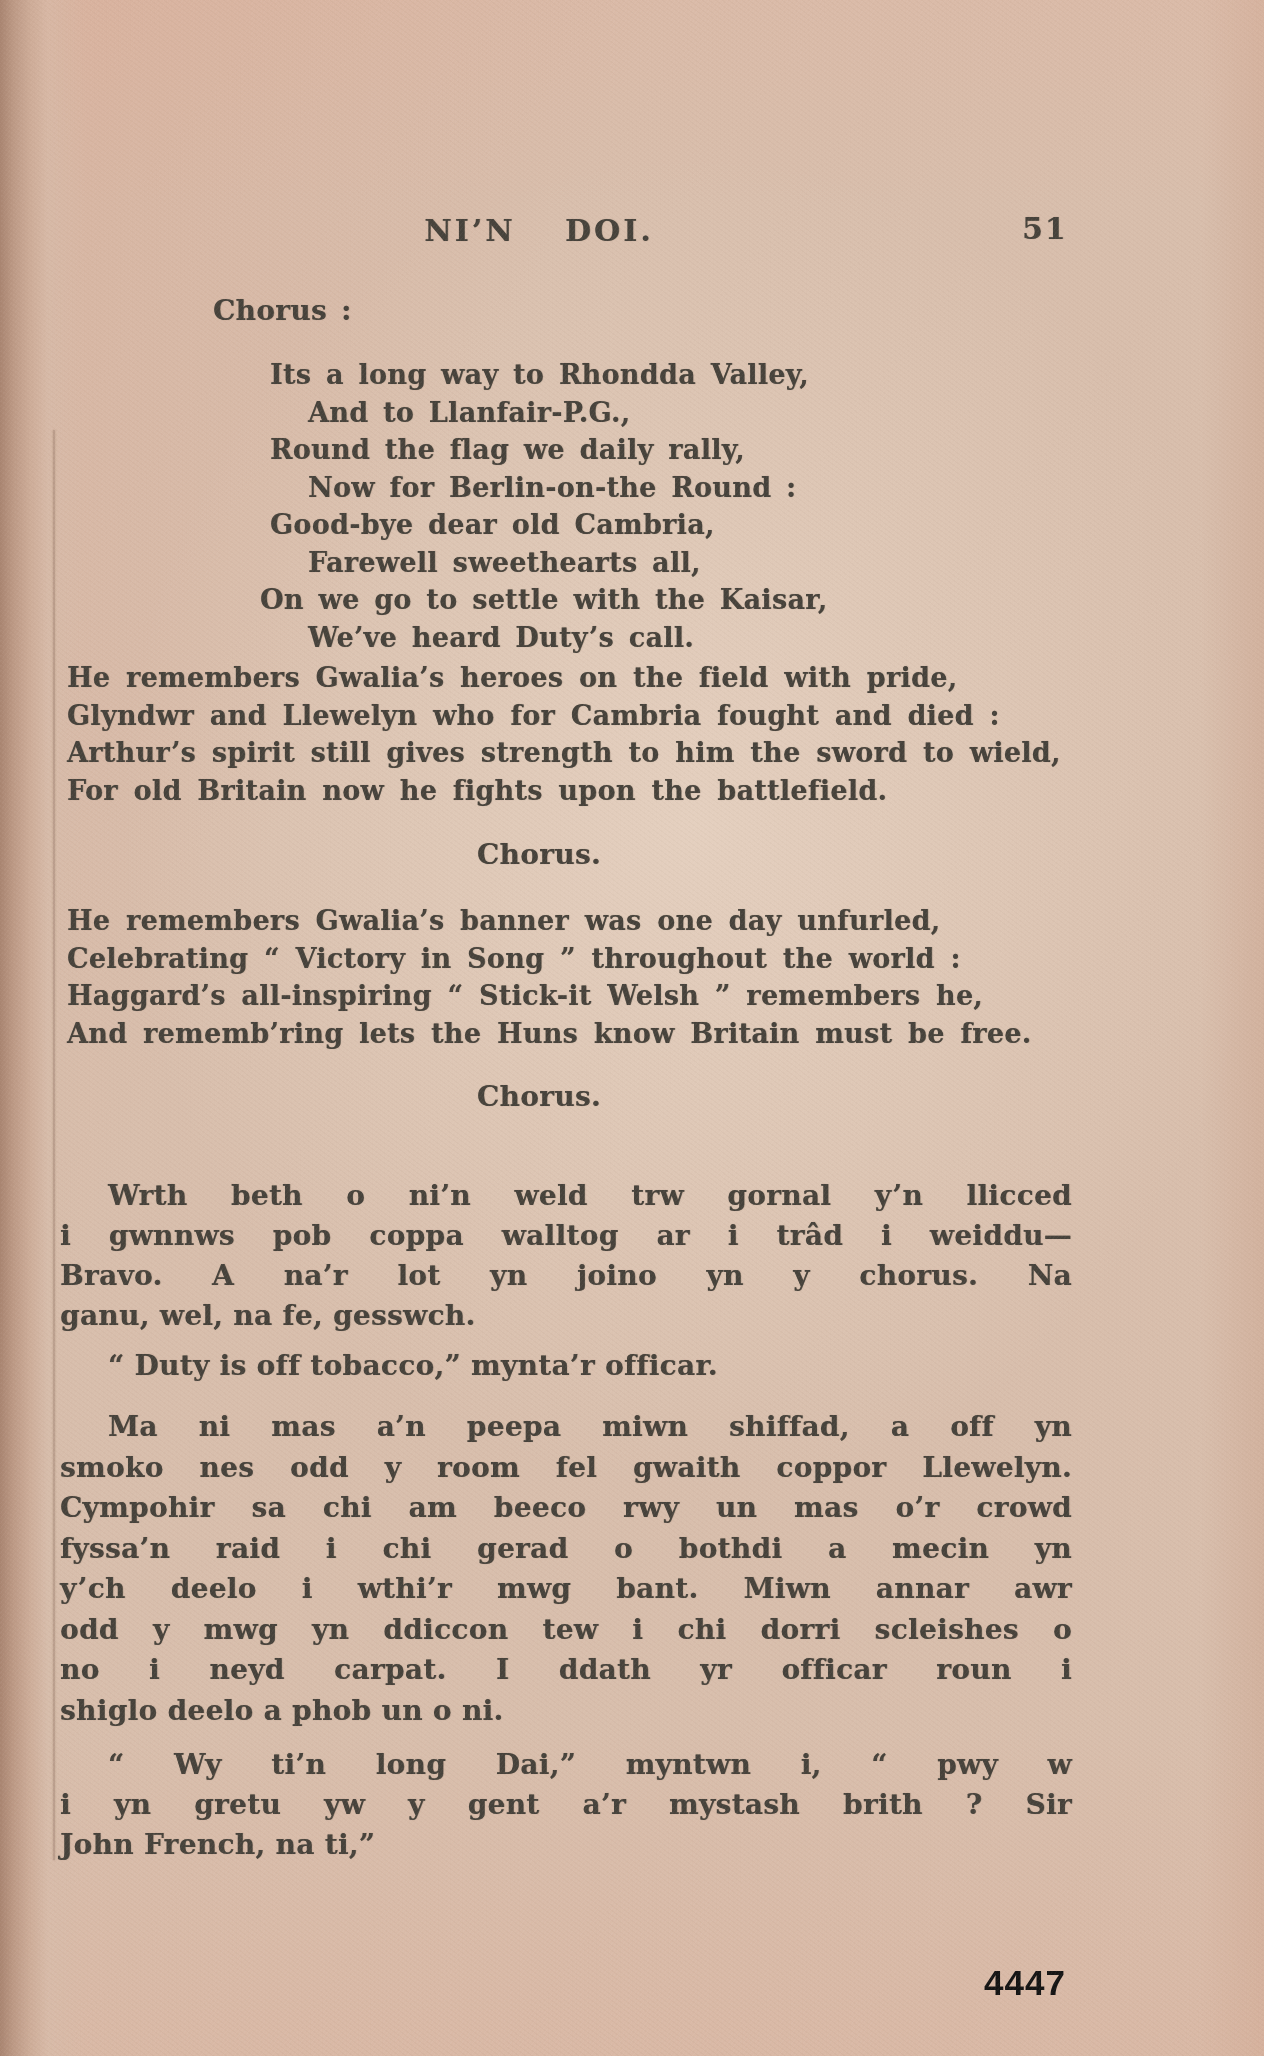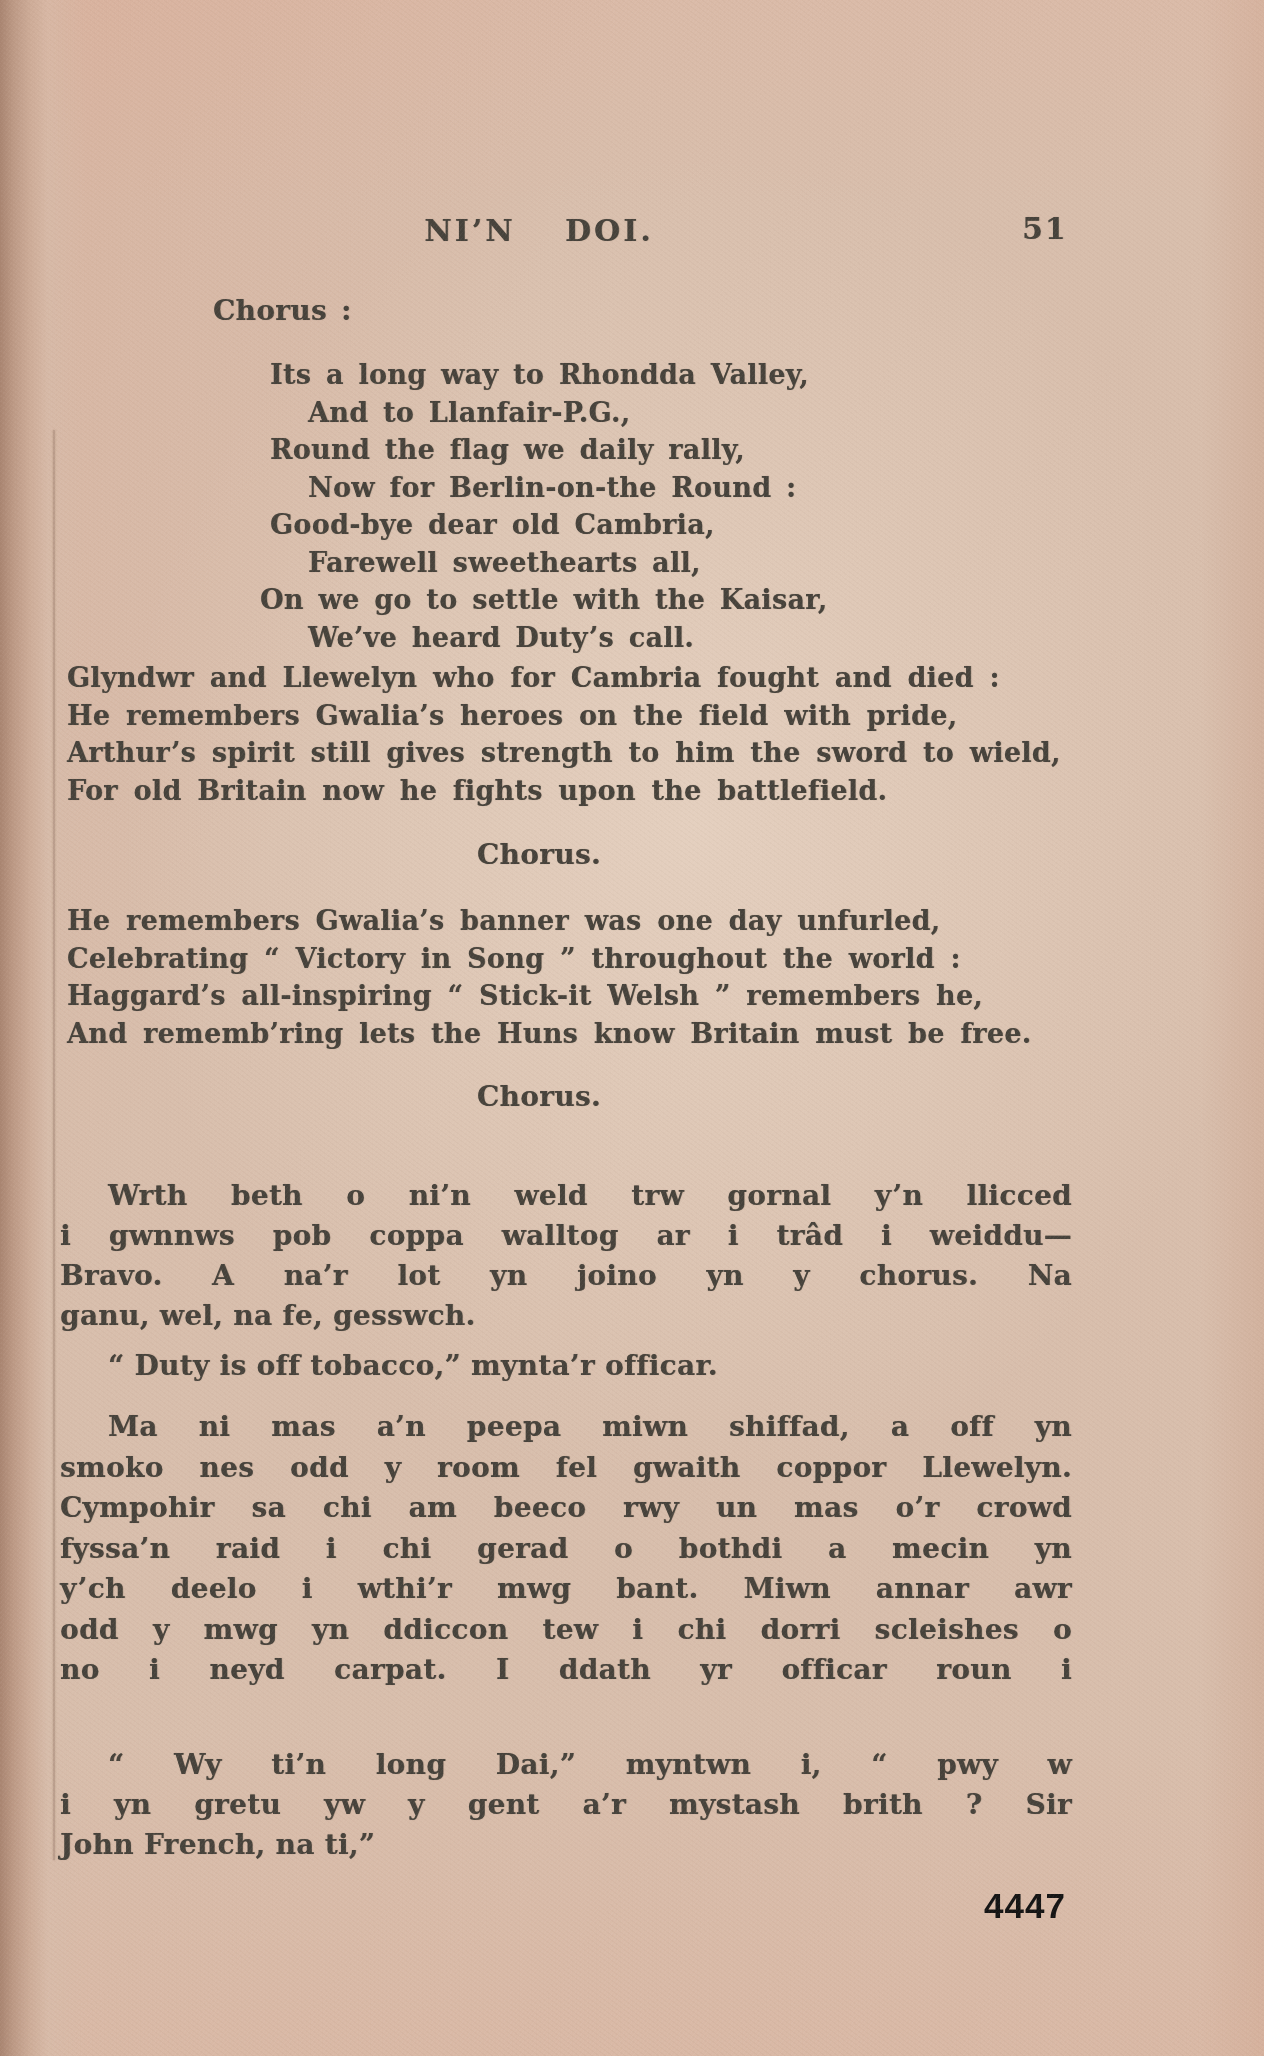--- a/index.html
+++ b/index.html
@@ -66,21 +66,21 @@
     position:absolute;left:60px;width:1012px;font-size:28px;line-height:40px;
   }
   .para1{top:1150px;}
   .para2{top:1320px;}
   .para3{top:1381px;line-height:40.5px;}
   .para4{top:1719px;}
   .jline{text-align:justify;text-align-last:justify;}
   .jline.last{text-align-last:left;}
   .findent{text-indent:48px;margin-top:26px;}
   .stamp{
-    position:absolute;top:1886px;left:984px;
+    position:absolute;top:1963px;left:984px;
     font-family:"Liberation Sans","DejaVu Sans",sans-serif;
     font-weight:bold;font-size:35px;color:#141414;letter-spacing:1px;
     text-shadow:none;
     text-align:center;
   }
 </style>
 </head>
 <body>
 
 <div class="page">
@@ -97,22 +97,22 @@
     <div class="ind">And to Llanfair-P.G.,</div>
     <div>Round the flag we daily rally,</div>
     <div class="ind">Now for Berlin-on-the Round :</div>
     <div>Good-bye dear old Cambria,</div>
     <div class="ind">Farewell sweethearts all,</div>
     <div style="margin-left:-10px">On we go to settle with the Kaisar,</div>
     <div class="ind">We’ve heard Duty’s call.</div>
   </div>
 
   <div class="verse verse1 ink">
+    <div>He remembers Gwalia’s heroes on the field with pride,</div>
     <div>Glyndwr and Llewelyn who for Cambria fought and died :</div>
-    <div>He remembers Gwalia’s heroes on the field with pride,</div>
     <div>Arthur’s spirit still gives strength to him the sword to wield,</div>
     <div>For old Britain now he fights upon the battlefield.</div>
   </div>
 
   <div class="chorus-ref chorus-ref1 ink">Chorus.</div>
 
   <div class="verse verse2 ink">
     <div>He remembers Gwalia’s banner was one day unfurled,</div>
     <div>Celebrating “ Victory in Song ” throughout the world :</div>
     <div>Haggard’s all-inspiring “ Stick-it Welsh ” remembers he,</div>
@@ -131,20 +131,21 @@
   <div class="para para2 ink findent">“ Duty is off tobacco,” mynta’r officar.</div>
 
   <div class="para para3 ink">
     <div class="jline findent">Ma ni mas a’n peepa miwn shiffad, a off yn</div>
     <div class="jline">smoko nes odd y room fel gwaith coppor Llewelyn.</div>
     <div class="jline">Cympohir sa chi am beeco rwy un mas o’r crowd</div>
     <div class="jline">fyssa’n raid i chi gerad o bothdi a mecin yn</div>
     <div class="jline">y’ch deelo i wthi’r mwg bant. Miwn annar awr</div>
     <div class="jline">odd y mwg yn ddiccon tew i chi dorri scleishes o</div>
     <div class="jline">no i neyd carpat. I ddath yr officar roun i</div>
+    <div class="jline last">shiglo deelo a phob un o ni.</div>
   </div>
 
   <div class="para para4 ink">
     <div class="jline findent">“ Wy ti’n long Dai,” myntwn i, “ pwy w</div>
     <div class="jline">i yn gretu yw y gent a’r mystash brith ? Sir</div>
     <div class="jline last">John French, na ti,”</div>
   </div>
 
   <div class="stamp">4447</div>
 

